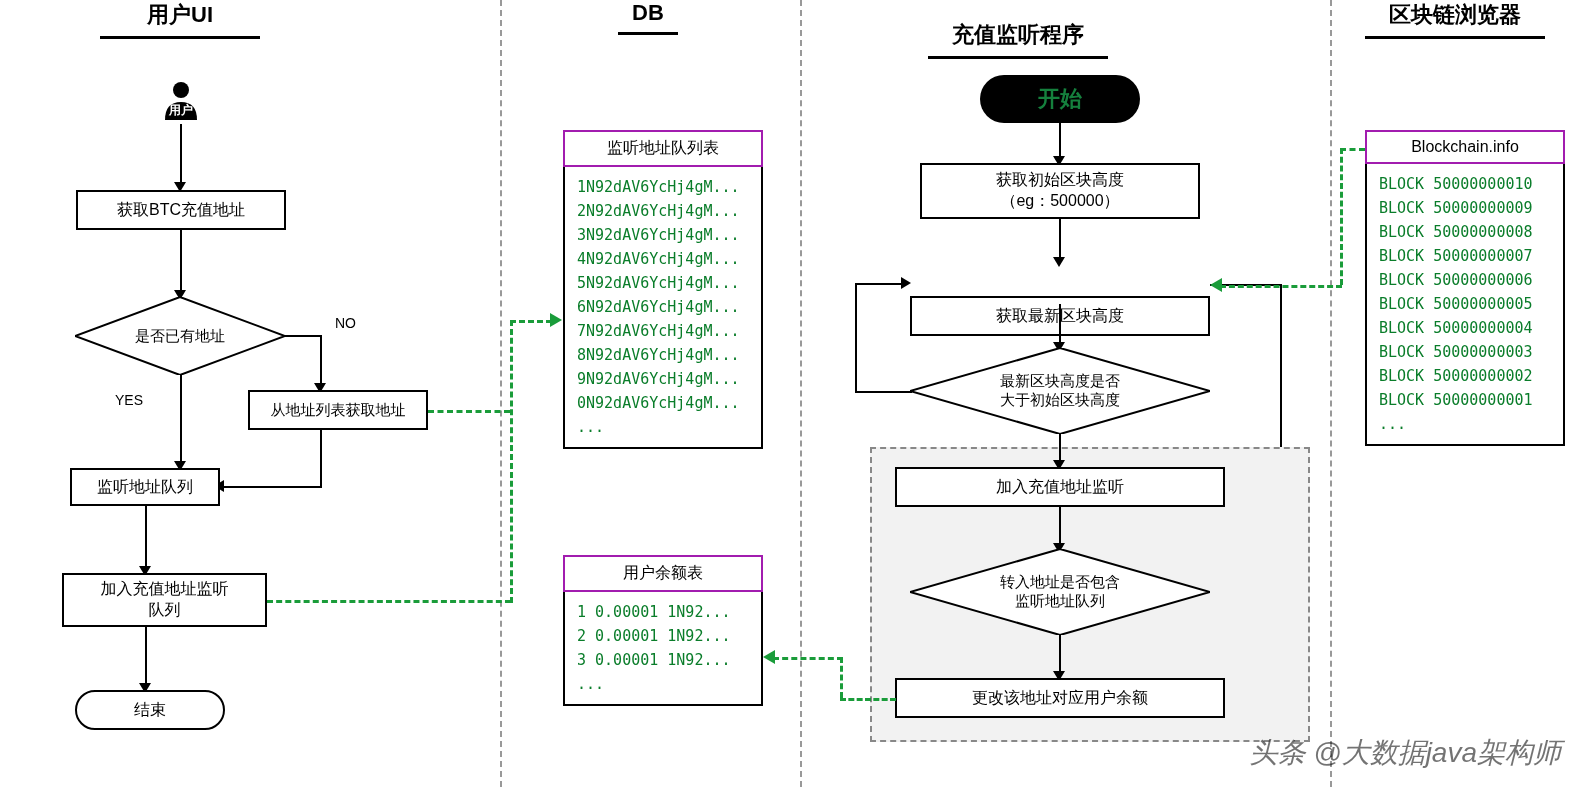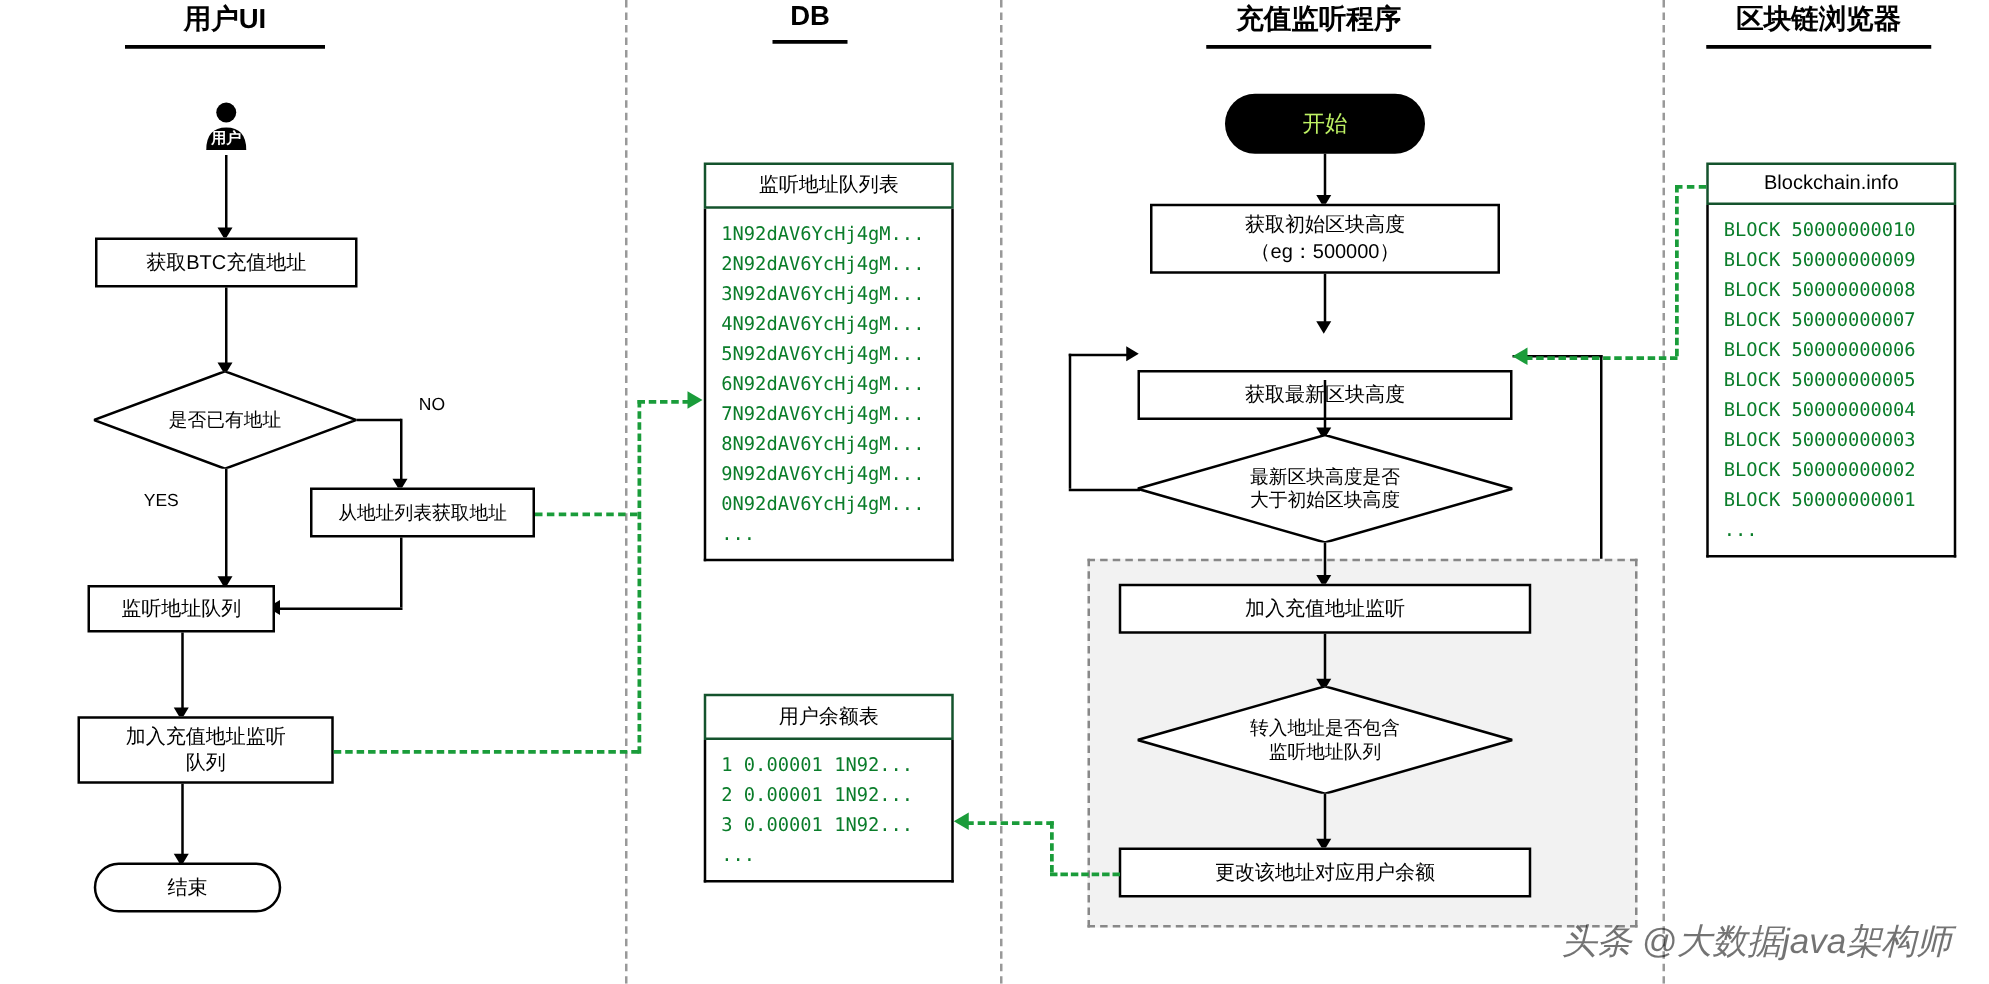--- a/index.html
+++ b/index.html
@@ -1,23 +1,23 @@
 <!DOCTYPE html>
 <html><head>
 <meta charset="utf-8">
 <style>
   * { box-sizing: border-box; margin: 0; padding: 0; }
   body { font-family: "Microsoft YaHei", Arial, sans-serif; background: #fff; width: 1591px; height: 787px; position: relative; overflow: hidden; }
   .lane-header { position: absolute; top: 0; font-weight: bold; font-size: 22px; text-align: center; border-bottom: 3px solid #000; padding-bottom: 6px; }
   .divider { position: absolute; top: 0; height: 787px; border-left: 2px dashed #999; }
   .box { position: absolute; border: 2px solid #000; background: #fff; text-align: center; display: flex; align-items: center; justify-content: center; font-size: 16px; }
-  .box-header { border: 2px solid #14532d;  text-align: center; font-size: 16px; padding: 6px; }
+  .box-header { border: 2px solid #a21caf;  text-align: center; font-size: 16px; padding: 6px; }
   .box-body { border: 2px solid #000; border-top: none; font-family: Consolas, monospace; color: #0a7d2a; font-size: 15px; padding: 8px 12px; line-height: 1.6; text-align: left; white-space: nowrap; }
   .tablebox { position: absolute; }
-  .start-oval { position: absolute; border-radius: 50px; background: #000; color: #bef264; display: flex; align-items: center; justify-content: center; font-size: 18px; padding: 10px 30px; }
+  .start-oval { position: absolute; border-radius: 50px; background: #000; color: #15803d; display: flex; align-items: center; justify-content: center; font-size: 22px; padding: 10px 30px; font-weight: bold; }
   .end-oval { position: absolute; border: 2px solid #000; border-radius: 50px; background: #fff; display: flex; align-items: center; justify-content: center; font-size: 16px; padding: 8px 30px; }
   .diamond { position: absolute; }
   .diamond svg { position: absolute; top:0; left:0; }
   .diamond .dtext { position: absolute; width: 100%; height: 100%; display:flex; align-items:center; justify-content:center; text-align:center; font-size:15px; }
   .user-icon { position: absolute; text-align: center; font-weight: bold; }
   .user-icon svg { display:block; margin: 0 auto;}
   .user-icon .ulabel { position: absolute; top: 22px; left: 0; width: 100%; color: #fff; font-size: 12px;}
   .edge-label { position: absolute; font-size: 14px; }
   .dashed-box { position: absolute; border: 2px dashed #888; background: #f2f2f2; }
   .arrow-line { position: absolute; background: #000; }
@@ -29,21 +29,21 @@
   .green-seg-v { position: absolute; border-left: 3px dashed #1a9c3a; }
   .gah-right { position:absolute; width:0; height:0; border-top:7px solid transparent; border-bottom:7px solid transparent; border-left:12px solid #1a9c3a; }
   .gah-left { position:absolute; width:0; height:0; border-top:7px solid transparent; border-bottom:7px solid transparent; border-right:12px solid #1a9c3a; }
   .watermark { position:absolute; right: 30px; bottom: 15px; font-size: 28px; color: rgba(0,0,0,0.55); font-style: italic; }
 </style>
 </head>
 <body>
 
 <div class="lane-header" style="left:100px; width:160px;">用户UI</div>
 <div class="lane-header" style="left:618px; width:60px;">DB</div>
-<div class="lane-header" style="left:965px; width:180px;">充值监听程序</div>
+<div class="lane-header" style="left:928px; width:180px;margin-top:20px;">充值监听程序</div>
 <div class="lane-header" style="left:1365px; width:180px;">区块链浏览器</div>
 
 <div class="divider" style="left:500px;"></div>
 <div class="divider" style="left:800px;"></div>
 <div class="divider" style="left:1330px;"></div>
 
 <div class="user-icon" style="left:161px; top:80px; width:40px;">
   <svg width="40" height="44" viewBox="0 0 40 44">
       <circle cx="20" cy="10" r="8" fill="#000"></circle>
       <path d="M4 40 Q4 22 20 22 Q36 22 36 40 Z" fill="#000"></path>

